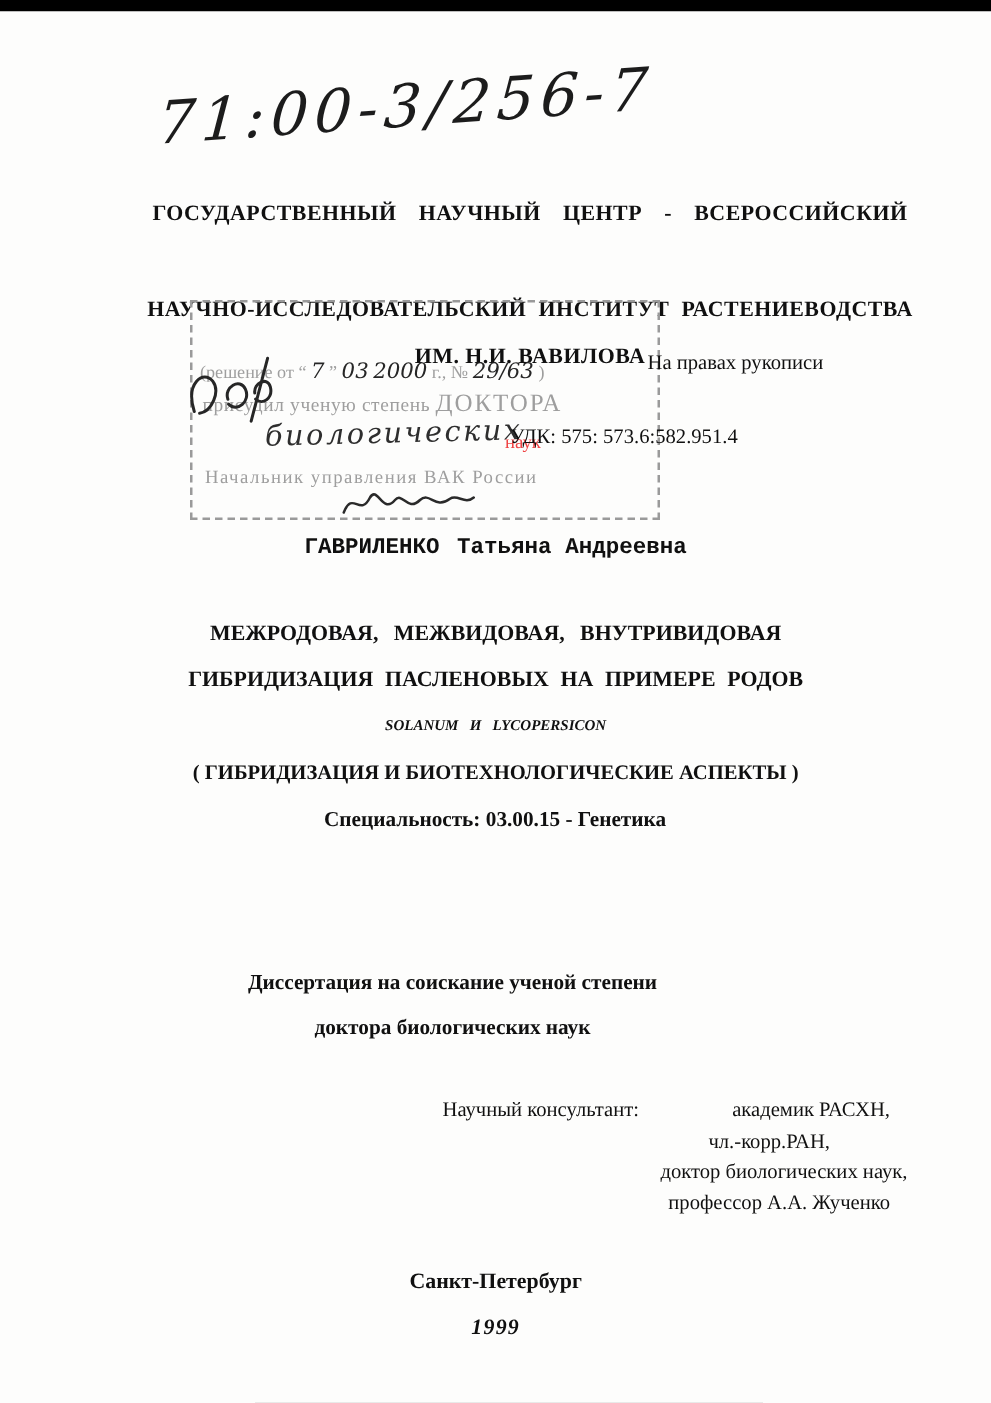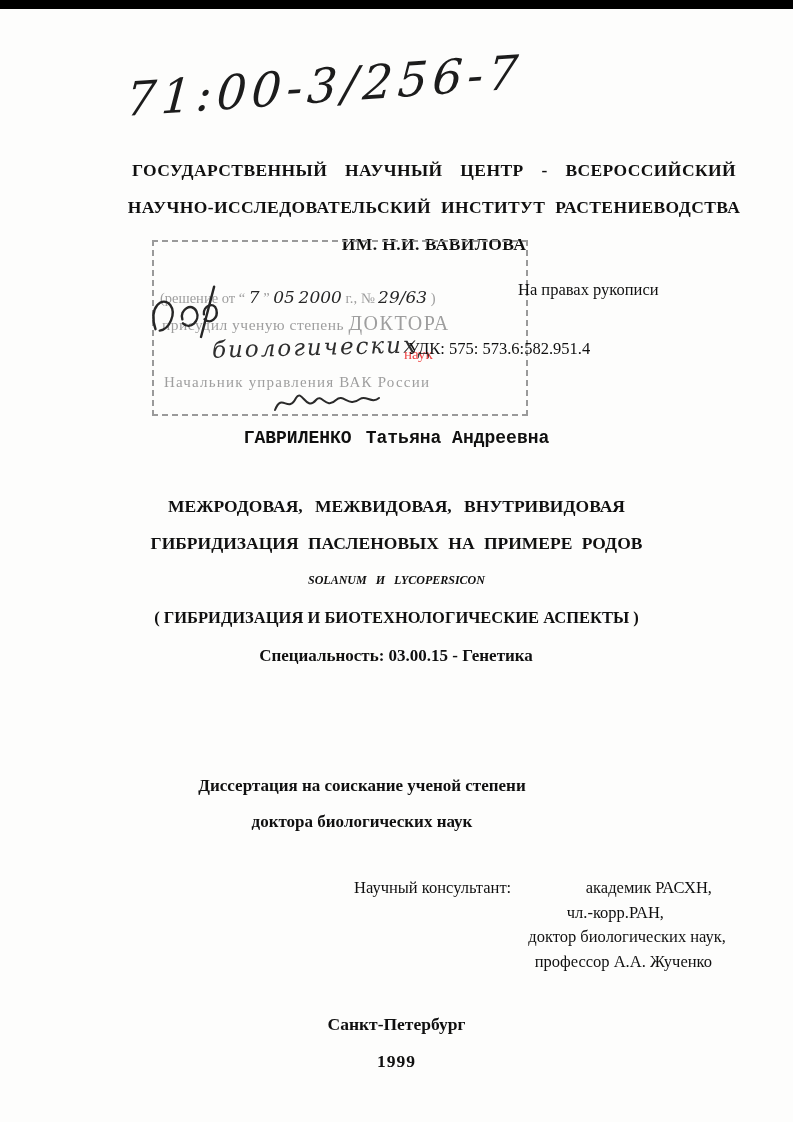--- a/index.html
+++ b/index.html
@@ -9,25 +9,25 @@
     overflow:hidden;margin:0 auto;
   }
   .scan-top-edge{position:absolute;top:0;left:0;width:793px;height:9px;background:#000;}
   .hand-code{
     position:absolute;left:126px;top:58px;
     font-family:"DejaVu Serif",serif;font-style:italic;
     font-size:47px;color:#1c1c1c;letter-spacing:5px;
     transform:rotate(-4deg) skewX(-8deg);white-space:nowrap;
   }
   .inst{
-    position:absolute;left:124px;top:152px;width:620px;text-align:center;
+    position:absolute;left:114px;top:152px;width:620px;text-align:center;
     font-weight:bold;font-size:17.5px;line-height:37px;letter-spacing:.4px;
   }
   .inst-l1{word-spacing:13px;}
-  .inst-l2{word-spacing:5px;}
+  .inst-l2{word-spacing:5px;margin-top:40px;}
   .stamp{
     position:absolute;left:152px;top:240px;width:372px;height:172px;
     border:2px dashed #9a9a9a;color:#9e9e9e;
   }
   .stamp-title{
     position:absolute;top:5px;left:0;width:100%;text-align:center;
     font-size:25px;letter-spacing:3px;color:#a6a6a6;white-space:nowrap;
   }
   .stamp-decision{position:absolute;top:45px;left:6px;font-size:14.5px;white-space:nowrap;}
   .ink{color:#262626;font-style:italic;font-family:"DejaVu Serif",serif;font-size:17px;}
@@ -74,21 +74,21 @@
   .cons-row1 .cons-val{padding-right:14px;}
   .cons-row2{text-align:right;padding-right:62px;}
   .cons-row3{text-align:right;padding-right:0px;}
   .cons-row4{text-align:right;padding-right:14px;}
   .city{
     position:absolute;left:0;top:1014px;width:793px;text-align:center;
     font-weight:bold;font-size:17.5px;
   }
   .year{
     position:absolute;left:0;top:1051px;width:793px;text-align:center;
-    font-weight:bold;font-size:17.5px;letter-spacing:1px;
+    font-weight:bold;font-size:17.5px;letter-spacing:1px;font-style:italic;
   }
 </style>
 </head>
 <body>
 
 <div class="page">
 
   <div class="scan-top-edge"></div>
 
   <div class="hand-code">71:00-3/256-7</div>
@@ -97,21 +97,21 @@
     <div class="inst-l1">ГОСУДАРСТВЕННЫЙ НАУЧНЫЙ ЦЕНТР - ВСЕРОССИЙСКИЙ</div>
     <div class="inst-l2">НАУЧНО-ИССЛЕДОВАТЕЛЬСКИЙ ИНСТИТУТ РАСТЕНИЕВОДСТВА</div>
     <div class="inst-l3">ИМ. Н.И. ВАВИЛОВА</div>
   </div>
 
   <div class="stamp">
     <div class="stamp-decision">
       <span>(решение от “</span>
       <span class="ink">7</span>
       <span>”</span>
-      <span class="ink">05</span>
+      <span class="ink">03</span>
       <span class="ink">2000</span>
       <span>г., №</span>
       <span class="ink">29/63</span>
       <span>)</span>
     </div>
     <div class="stamp-degree">
       <span>присудил ученую степень</span>
       <span class="stamp-doctor">ДОКТОРА</span>
     </div>
     <div class="stamp-bio">биологических</div>

